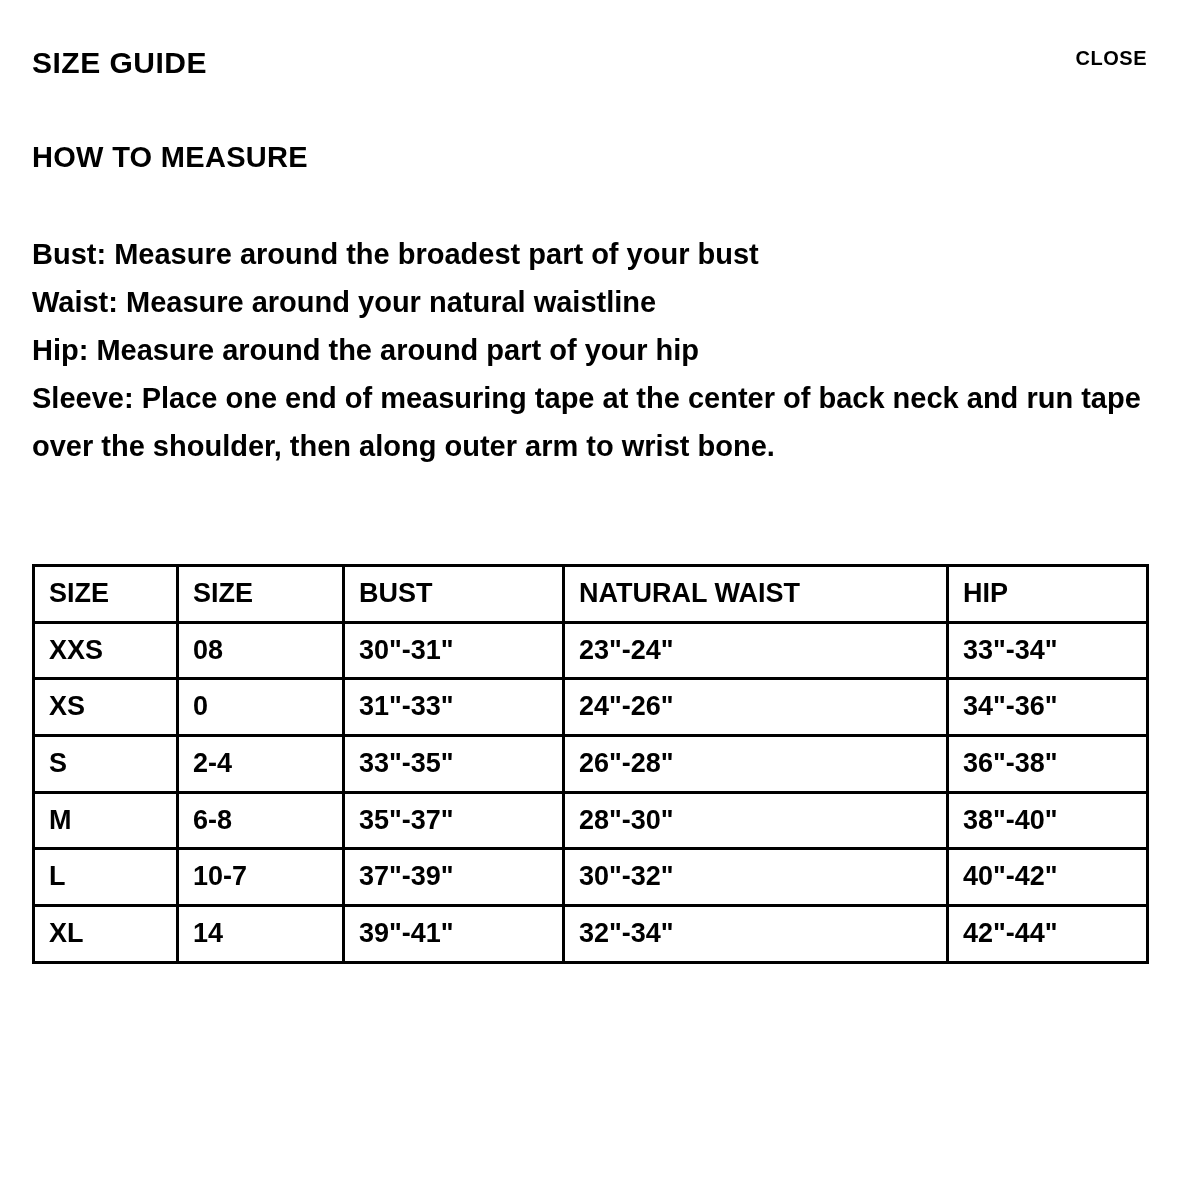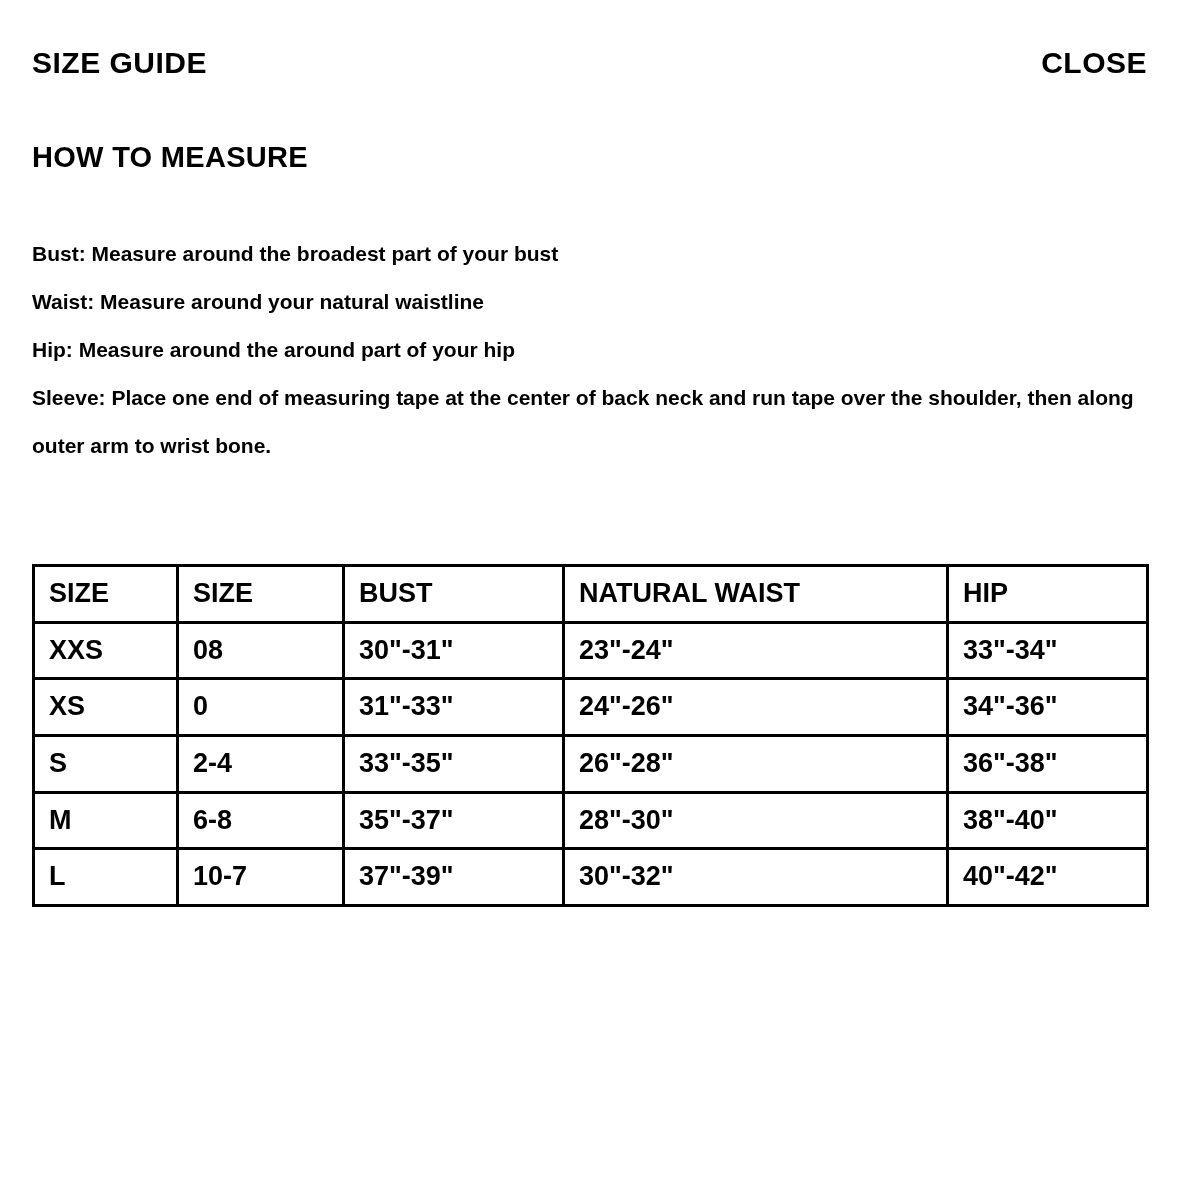--- a/index.html
+++ b/index.html
@@ -29,39 +29,39 @@
     padding-top: 48px;
   }
   .header-title {
     font-size: 30px;
     font-weight: 700;
     letter-spacing: 0.5px;
     line-height: 1;
     font-stretch: condensed;
   }
   .close-button {
-    font-size: 30px;
+    font-size: 20px;
     font-weight: 700;
     letter-spacing: 0.5px;
     line-height: 1;
     cursor: pointer;
     user-select: none;
   }
   
   .section-title {
     margin-top: 65px;
     font-size: 29px;
     font-weight: 700;
     letter-spacing: 0.3px;
     line-height: 1;
   }
   
   .instructions {
     margin-top: 58px;
-    font-size: 21px;
+    font-size: 29px;
     font-weight: 700;
     line-height: 48px;
     letter-spacing: 0px;
     max-width: 1120px;
   }
   .instructions .line {
     white-space: normal;
   }
   
   .size-table-wrap {
@@ -155,17 +155,24 @@
           <td>28"-30"</td>
           <td>38"-40"</td>
         </tr>
         <tr>
           <td>L</td>
           <td>10-7</td>
           <td>37"-39"</td>
           <td>30"-32"</td>
           <td>40"-42"</td>
         </tr>
+        <tr>
+          <td>XL</td>
+          <td>14</td>
+          <td>39"-41"</td>
+          <td>32"-34"</td>
+          <td>42"-44"</td>
+        </tr>
       </tbody>
     </table>
   </div>
 
 </div>
 
 </body></html>

